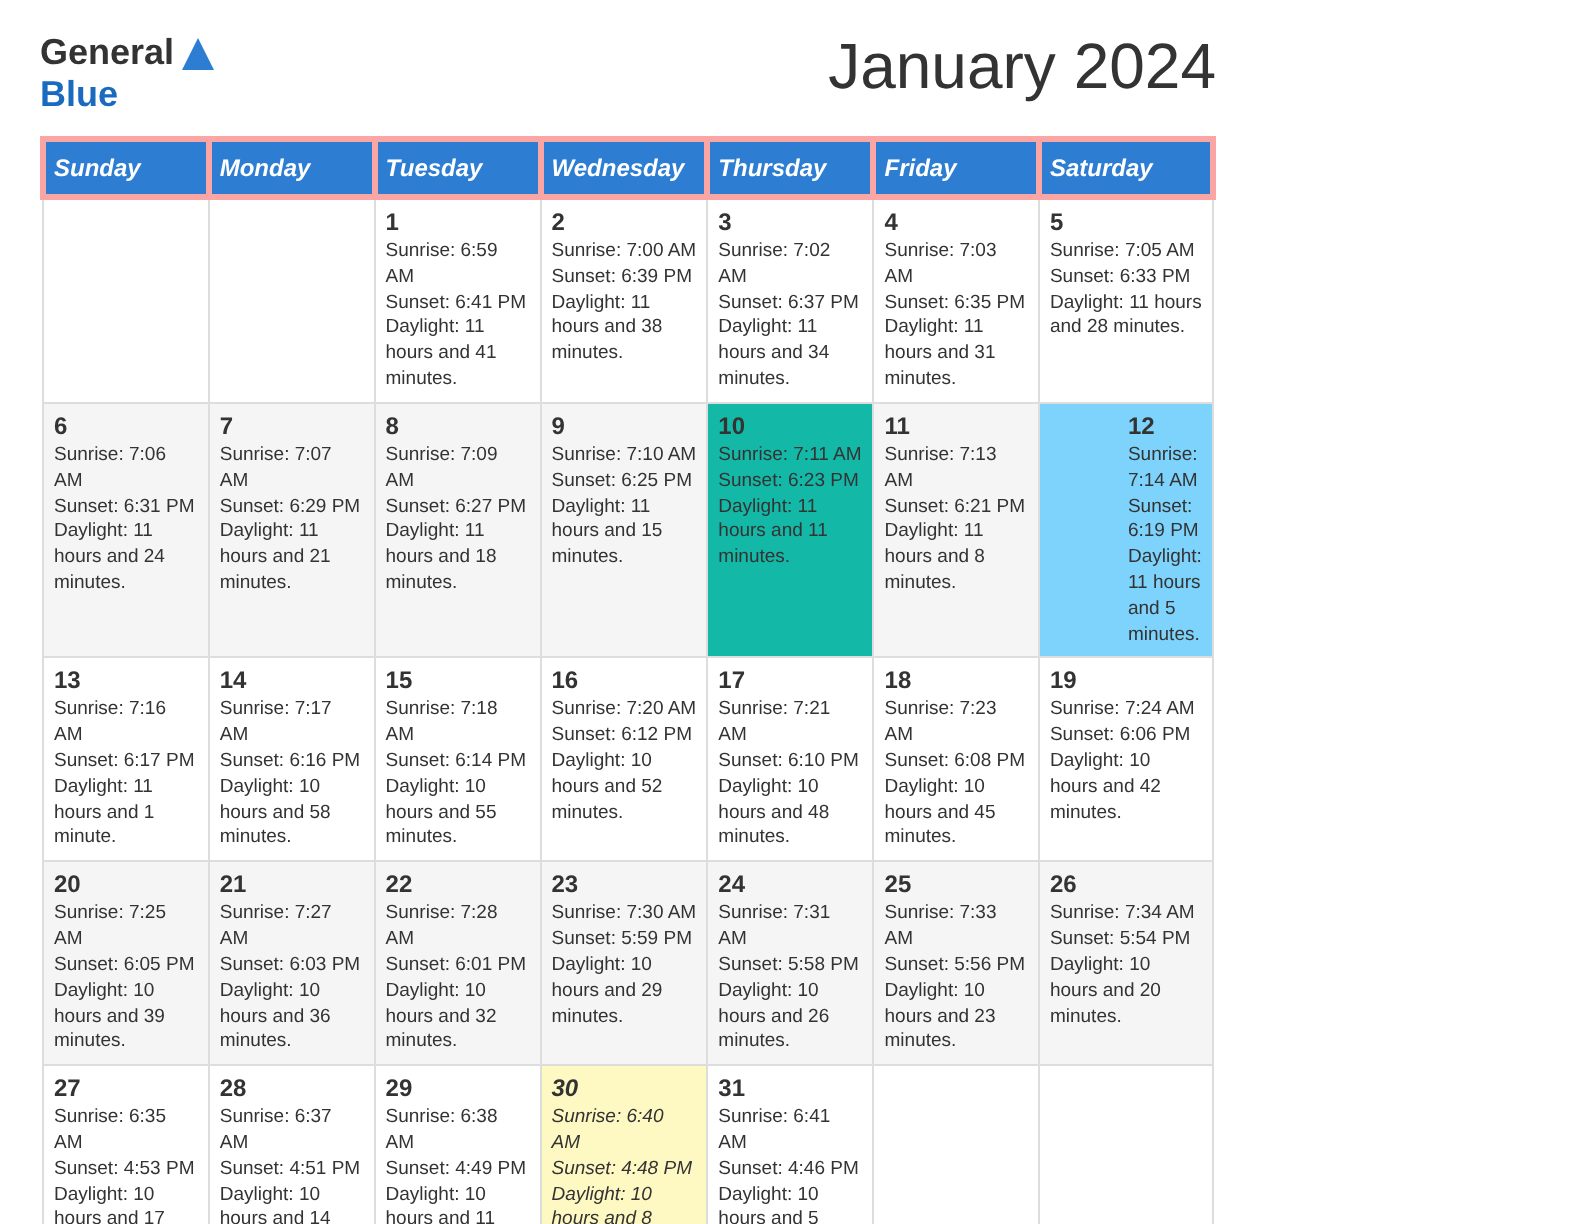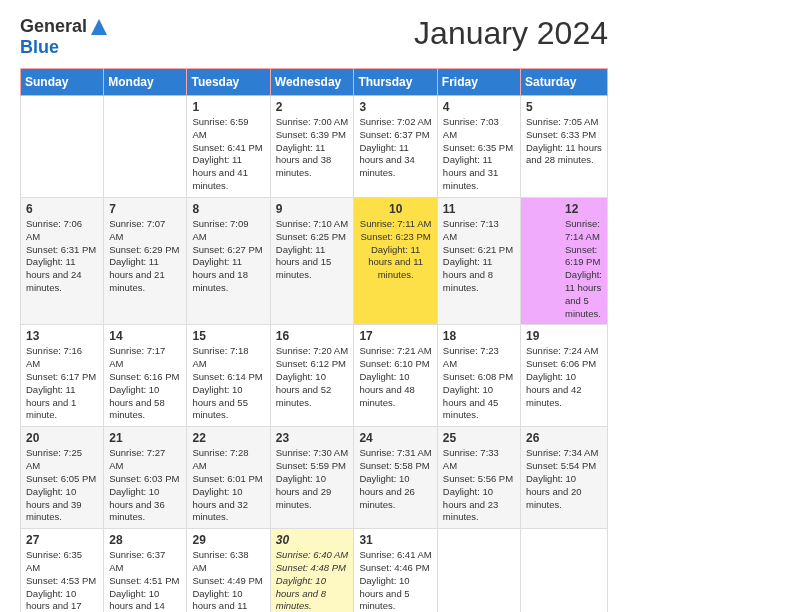--- a/index.html
+++ b/index.html
@@ -66,21 +66,22 @@
       border-collapse: collapse;
       border: 1px solid #ccc;
     }
     .calendar th {
       background: #2d7dd2;
       color: #fff;
       font-size: 12px;
       font-weight: bold;
       padding: 6px 4px;
       text-align: left;
-      border: 1px solid #fca5a5;
+      border: 3px solid #fca5a5;
+      font-style: italic;
     }
     .calendar td {
       width: calc(100% / 7);
       vertical-align: top;
       padding: 4px 5px 4px 5px;
       border: 1px solid #ddd;
       font-size: 10px;
       color: #333;
       background: #fff;
       height: 80px;
@@ -176,29 +177,29 @@
             <div class="day-info">Sunrise: 7:07 AM<br>Sunset: 6:29 PM<br>Daylight: 11 hours and 21 minutes.</div>
           </td>
           <td style="background: rgb(245, 245, 245);">
             <span class="day-num">8</span>
             <div class="day-info">Sunrise: 7:09 AM<br>Sunset: 6:27 PM<br>Daylight: 11 hours and 18 minutes.</div>
           </td>
           <td style="background: rgb(245, 245, 245);">
             <span class="day-num">9</span>
             <div class="day-info">Sunrise: 7:10 AM<br>Sunset: 6:25 PM<br>Daylight: 11 hours and 15 minutes.</div>
           </td>
-          <td style="background: #fde047; text-align: center;">
+          <td style="background: #14b8a6;">
             <span class="day-num">10</span>
             <div class="day-info">Sunrise: 7:11 AM<br>Sunset: 6:23 PM<br>Daylight: 11 hours and 11 minutes.</div>
           </td>
           <td style="background: rgb(245, 245, 245);">
             <span class="day-num">11</span>
             <div class="day-info">Sunrise: 7:13 AM<br>Sunset: 6:21 PM<br>Daylight: 11 hours and 8 minutes.</div>
           </td>
-          <td style="background: #f0abfc; padding-left: 44px;">
+          <td style="background: #7dd3fc; padding-left: 44px;">
             <span class="day-num">12</span>
             <div class="day-info">Sunrise: 7:14 AM<br>Sunset: 6:19 PM<br>Daylight: 11 hours and 5 minutes.</div>
           </td>
         </tr>
         <tr style="background: rgb(255, 255, 255);">
           <td style="background: rgb(255, 255, 255);">
             <span class="day-num">13</span>
             <div class="day-info">Sunrise: 7:16 AM<br>Sunset: 6:17 PM<br>Daylight: 11 hours and 1 minute.</div>
           </td>
           <td style="background: rgb(255, 255, 255);">

